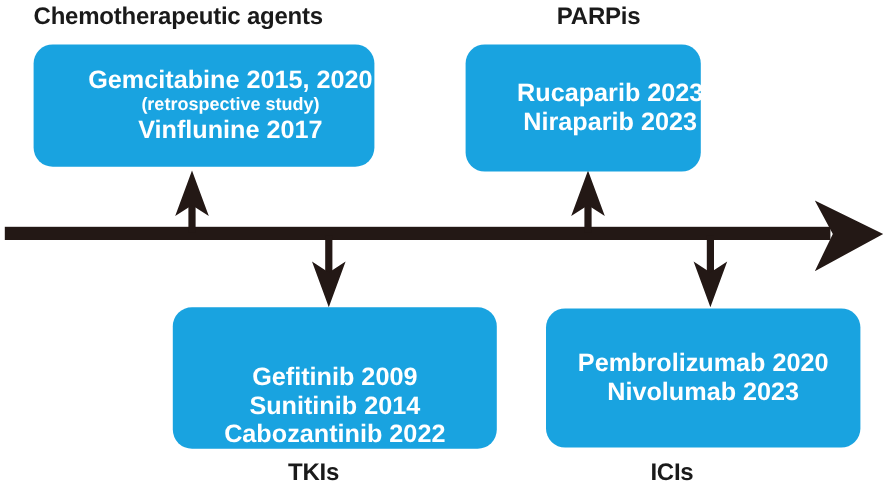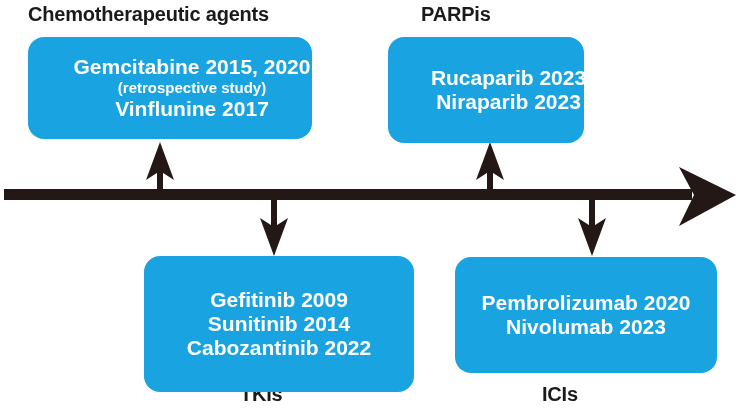--- a/index.html
+++ b/index.html
@@ -61,21 +61,21 @@
     pointer-events: none;
   }
 </style>
 </head>
 <body>
 
 <div id="figure">
 
   <div class="cat-label" style="left:28px; top:4px;">Chemotherapeutic agents</div>
 
-  <div class="cat-label" style="left:421px; top:4px;">PARPis</div>
+  <div class="cat-label" style="left:464px; top:4px;">PARPis</div>
 
   <div class="cat-label" style="left:240px; top:384px;">TKIs</div>
 
   <div class="cat-label" style="left:542px; top:384px;">ICIs</div>
 
   <svg class="axis-svg" viewBox="0 0 738 409">
 
     <rect x="4" y="189" width="688" height="11" fill="#231815"></rect>
 
     <polygon points="679,167 736,195 679,226 694,195" fill="#231815"></polygon>
@@ -105,21 +105,21 @@
     <div class="node-line">Gemcitabine 2015, 2020</div>
     <div class="node-line sub">(retrospective study)</div>
     <div class="node-line">Vinflunine 2017</div>
   </div>
 
   <div class="node-box" style="left:388px; top:37px; width:196px; height:106px;padding-left:45px;">
     <div class="node-line">Rucaparib 2023</div>
     <div class="node-line">Niraparib 2023</div>
   </div>
 
-  <div class="node-box" style="left:144px; top:256px; width:270px; height:136px;">
+  <div class="node-box" style="left:144px; top:256px; width:270px; height:118px;justify-content:flex-end;">
     <div class="node-line">Gefitinib 2009</div>
     <div class="node-line">Sunitinib 2014</div>
     <div class="node-line">Cabozantinib 2022</div>
   </div>
 
   <div class="node-box" style="left:455px; top:257px; width:262px; height:116px;">
     <div class="node-line">Pembrolizumab 2020</div>
     <div class="node-line">Nivolumab 2023</div>
   </div>
 

